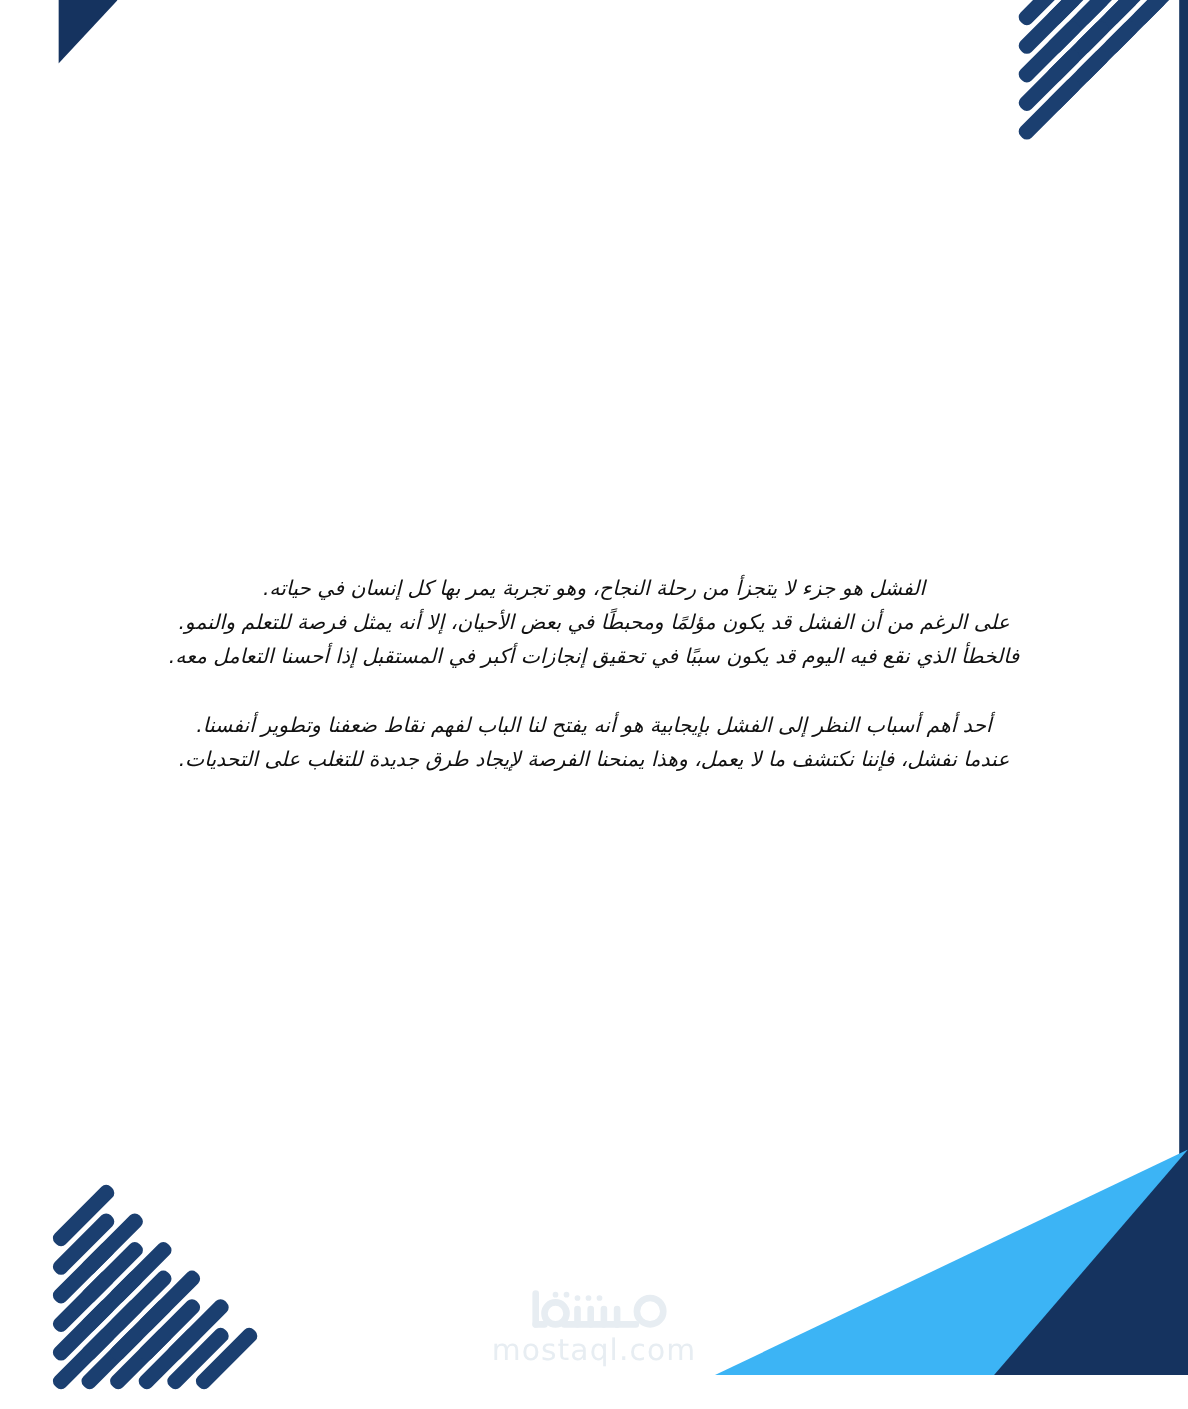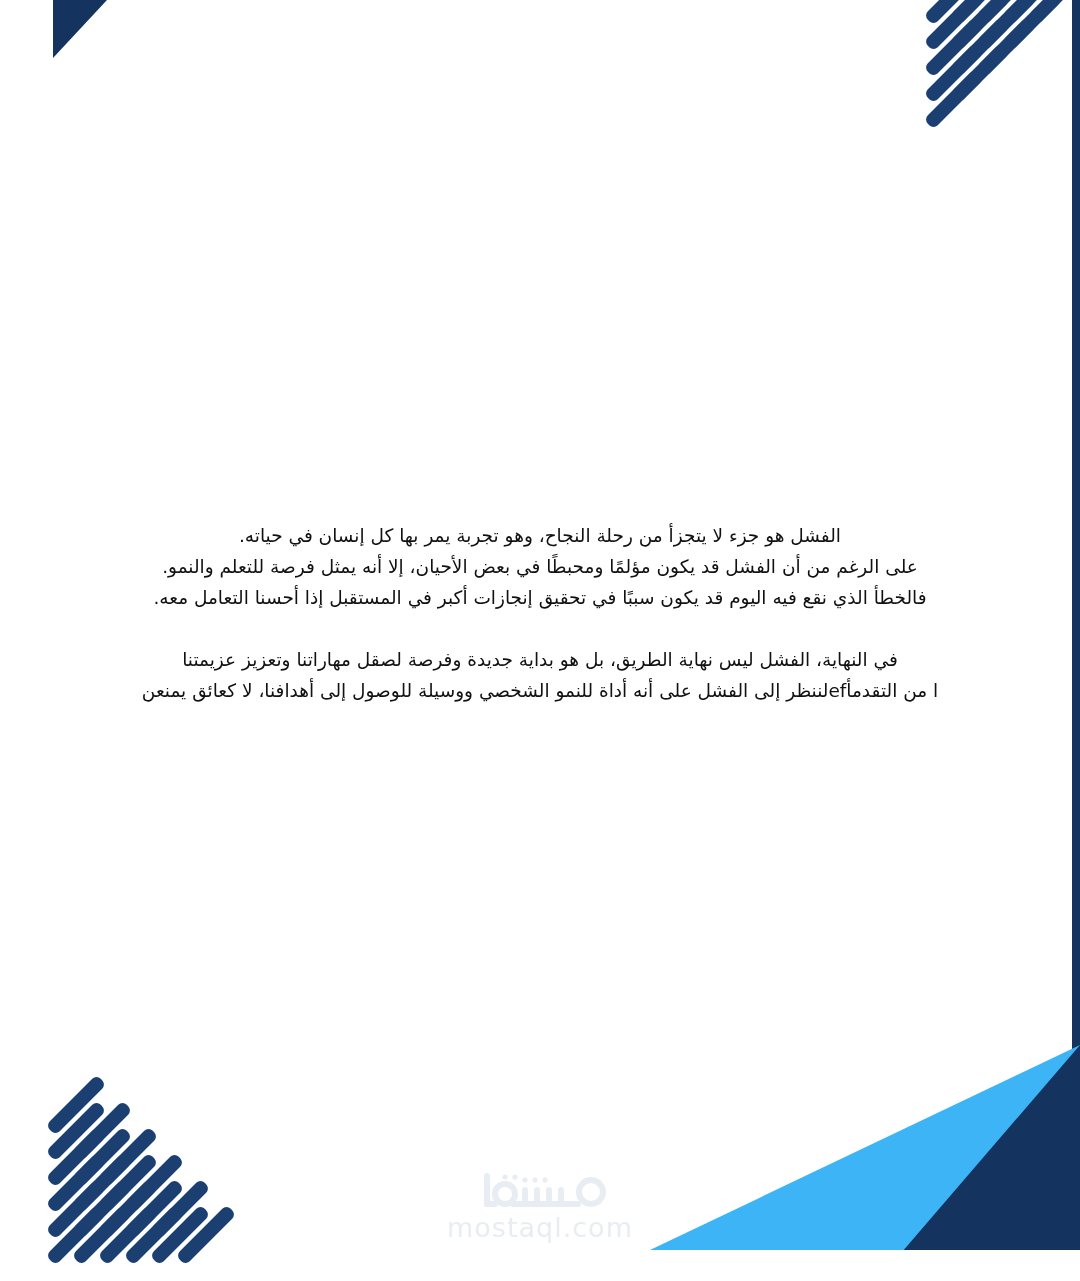--- a/index.html
+++ b/index.html
@@ -81,20 +81,21 @@
     left: 0;
     right: 0;
     top: 520px;
     padding: 0 28px;
     text-align: center;
     color: #111111;
     font-size: 18.5px;
     line-height: 31px;
     direction: rtl;
     white-space: pre-line;
+    font-style: italic;
   }
   .para { margin: 0 0 0 0; }
   .para + .para { margin-top: 31px; }
 
   
   .watermark {
     position: absolute;
     left: 0;
     right: 0;
     bottom: 38px;
@@ -165,22 +166,22 @@
       <div class="stripe" style="background: rgb(27, 63, 112); width: 72px; height: 14px; left: 40px; top: 1098px; transform: rotate(-45deg); transform-origin: 50% 50%;"></div>
     </div>
 
   <div class="tri-wrap">
     <div class="tri-light"></div>
     <div class="tri-dark"></div>
   </div>
 
   <div class="article" id="article-body"><p class="para">الفشل هو جزء لا يتجزأ من رحلة النجاح، وهو تجربة يمر بها كل إنسان في حياته.
 على الرغم من أن الفشل قد يكون مؤلمًا ومحبطًا في بعض الأحيان، إلا أنه يمثل فرصة للتعلم والنمو.
-فالخطأ الذي نقع فيه اليوم قد يكون سببًا في تحقيق إنجازات أكبر في المستقبل إذا أحسنا التعامل معه.</p><p class="para">في النهاية، الفشل ليس نهاية الطريق، بل هو بداية جديدة وفرصة لصقل مهاراتنا وتعزيز عزيمتنا
-ا من التقدمأefلننظر إلى الفشل على أنه أداة للنمو الشخصي ووسيلة للوصول إلى أهدافنا، لا كعائق يمنعن</p></div>
+فالخطأ الذي نقع فيه اليوم قد يكون سببًا في تحقيق إنجازات أكبر في المستقبل إذا أحسنا التعامل معه.</p><p class="para">أحد أهم أسباب النظر إلى الفشل بإيجابية هو أنه يفتح لنا الباب لفهم نقاط ضعفنا وتطوير أنفسنا.
+عندما نفشل، فإننا نكتشف ما لا يعمل، وهذا يمنحنا الفرصة لإيجاد طرق جديدة للتغلب على التحديات.</p></div>
 
   <div class="watermark">
     <svg class="wm-logo" width="150" height="42" viewBox="0 0 150 42" aria-hidden="true">
       <g fill="none" stroke="#e7edf2" stroke-width="6" stroke-linecap="round">
         <circle cx="126" cy="24" r="12"></circle>
         <path d="M113 36 L96 36"></path>
         <path d="M96 36 L96 22"></path>
         <path d="M84 36 L84 22"></path>
         <path d="M72 36 L72 22"></path>
         <path d="M60 36 L60 22"></path>

